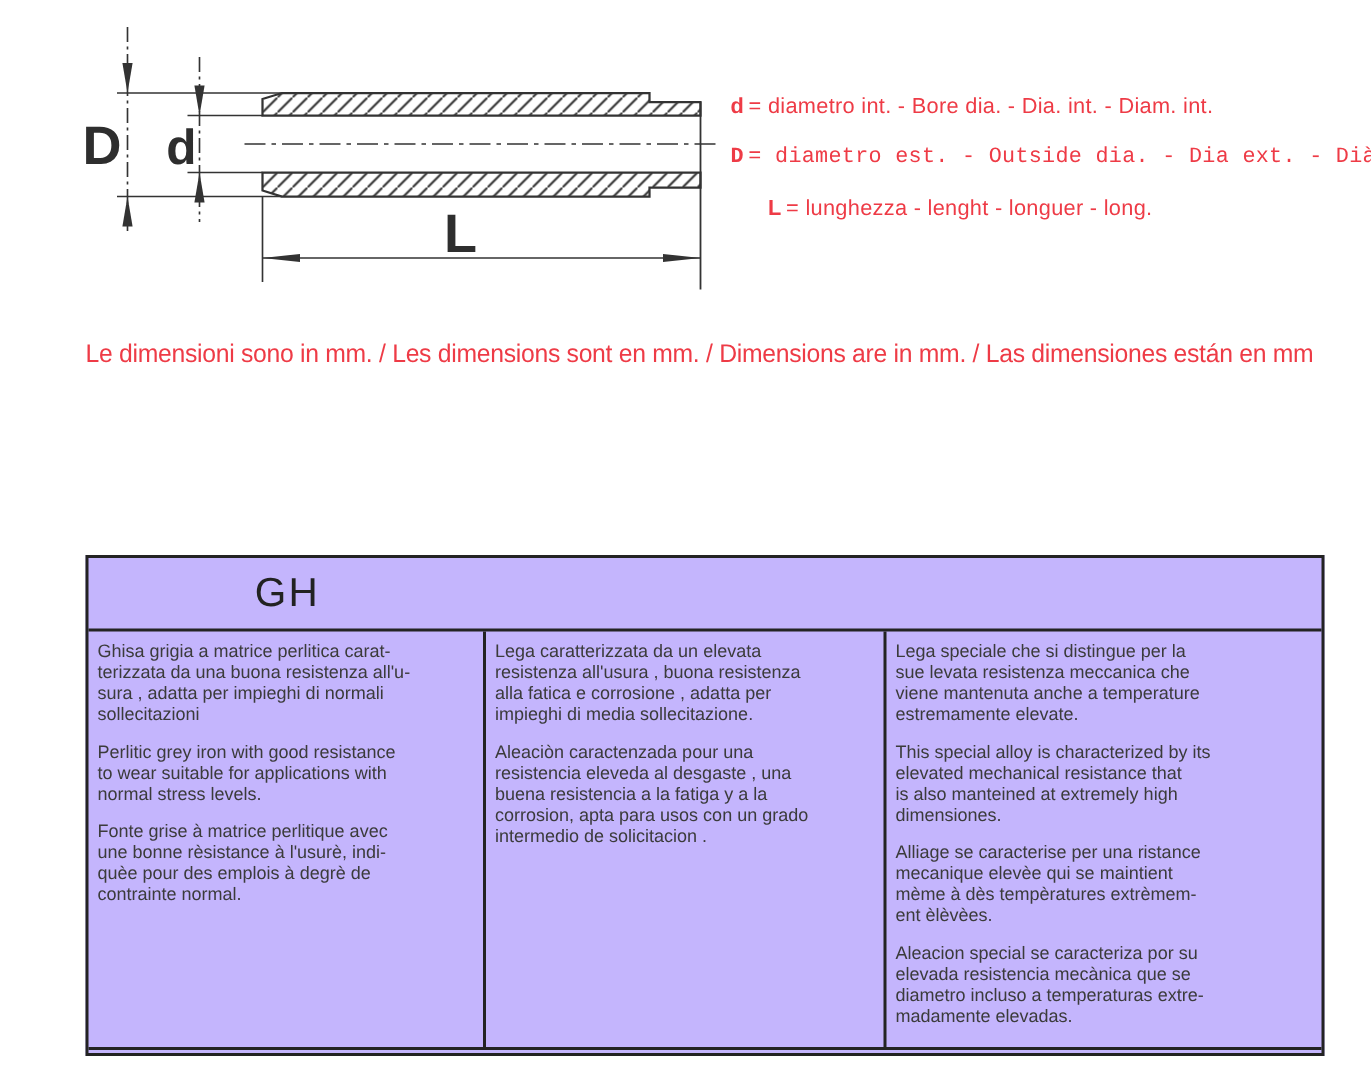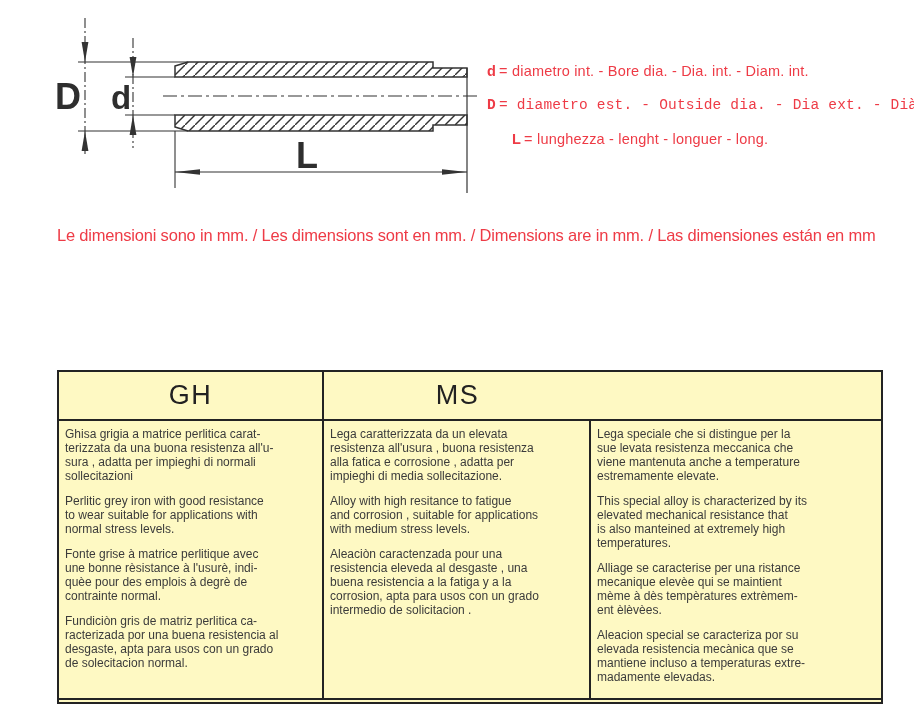--- a/index.html
+++ b/index.html
@@ -19,21 +19,21 @@
   .legend-line b { font-weight:700; margin-right:3px; }
   .legend-line.l1 { top:63px; } .legend-line.l2 { top:97px;font-family:Liberation Mono, monospace; } .legend-line.l3 { top:131px;margin-left:25px; }
 
   
   .dim-note { position:absolute; left:57px; top:226px; white-space:nowrap;
     font-size:17px; letter-spacing:-0.2px; color:var(--red);
     transform:scaleX(.97); transform-origin:left center; }
 
   
   .tbl { position:absolute; left:57px; top:370px; width:826px;
-    border:2px solid var(--line); background:#fef9c3; }
+    border:2px solid var(--line); background:#c4b5fd; }
   .tbl-head { display:grid; grid-template-columns:265px 267px 1fr;
     border-bottom:2px solid var(--line); }
   .th { height:47px; display:flex; align-items:center; justify-content:center;
     font-size:27px; letter-spacing:1.5px; color:#222222;
     border-right:2px solid var(--line); }
   .th:last-child { border-right:none; }
   .tbl-body { display:grid; grid-template-columns:265px 267px 1fr; height:277px; }
   .td { border-right:2px solid var(--line); padding:6px 20px 0 6px;
     font-size:12px; line-height:14px; color:#3b3b3b; overflow:hidden; }
   .td:last-child { border-right:none; }
@@ -92,69 +92,61 @@
     <div class="legend-line l3">
       <b>L</b><span>= lunghezza - lenght - longuer - long.</span>
     </div>
   </div>
 
   <div class="dim-note">Le dimensioni sono in mm. / Les dimensions sont en mm. / Dimensions are in mm. / Las dimensiones están en mm</div>
 
   <div class="tbl">
     <div class="tbl-head">
       <div class="th">GH</div>
-      <div class="th">MS</div>
     </div>
     <div class="tbl-body">
       <div class="td">
         <p>Ghisa grigia a matrice perlitica carat-
 terizzata da una buona resistenza all'u-
 sura , adatta per impieghi di normali
 sollecitazioni</p>
         <p>Perlitic grey iron with good resistance
 to wear suitable for applications with
 normal stress levels.</p>
         <p>Fonte grise à matrice perlitique avec
 une bonne rèsistance à l'usurè, indi-
 quèe pour des emplois à degrè de
 contrainte normal.</p>
-        <p>Fundiciòn gris de matriz perlitica ca-
-racterizada por una buena resistencia al
-desgaste, apta para usos con un grado
-de solecitacion normal.</p>
       </div>
       <div class="td">
         <p>Lega caratterizzata da un elevata
 resistenza all'usura , buona resistenza
 alla fatica e corrosione , adatta per
 impieghi di media sollecitazione.</p>
-        <p>Alloy with high resitance to fatigue
-and corrosion , suitable for applications
-with medium stress levels.</p>
         <p>Aleaciòn caractenzada pour una
 resistencia eleveda al desgaste , una
 buena resistencia a la fatiga y a la
 corrosion, apta para usos con un grado
 intermedio de solicitacion .</p>
       </div>
       <div class="td">
         <p>Lega speciale che si distingue per la
 sue levata resistenza meccanica che
 viene mantenuta anche a temperature
 estremamente elevate.</p>
         <p>This special alloy is characterized by its
 elevated mechanical resistance that
 is also manteined at extremely high
-temperatures.</p>
+dimensiones.</p>
         <p>Alliage se caracterise per una ristance
 mecanique elevèe qui se maintient
 mème à dès tempèratures extrèmem-
 ent èlèvèes.</p>
         <p>Aleacion special se caracteriza por su
 elevada resistencia mecànica que se
-mantiene incluso a temperaturas extre-
+diametro incluso a temperaturas extre-
 madamente elevadas.</p>
       </div>
     </div>
     <div class="tbl-foot"></div>
   </div>
 
 </div>
 
 </body></html>

